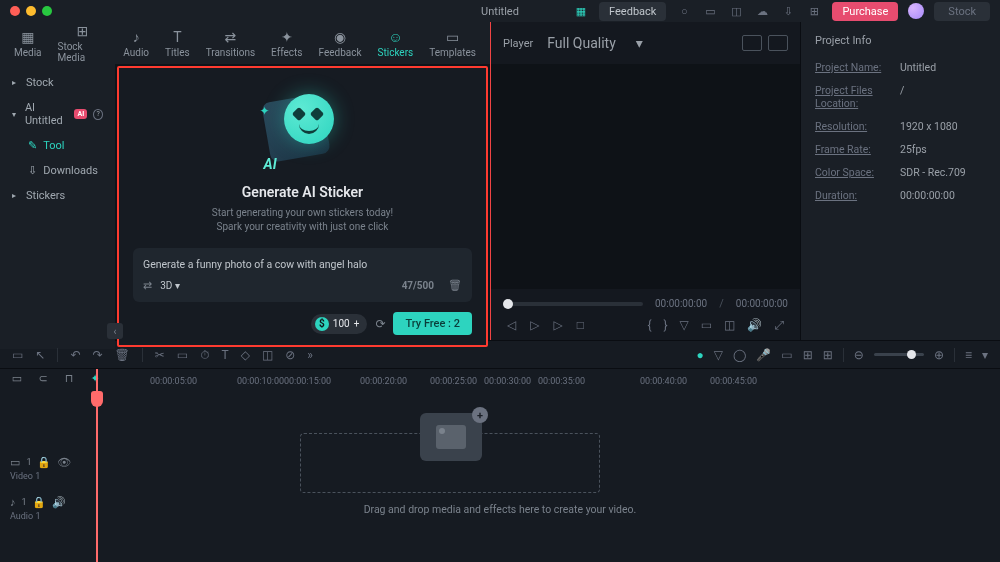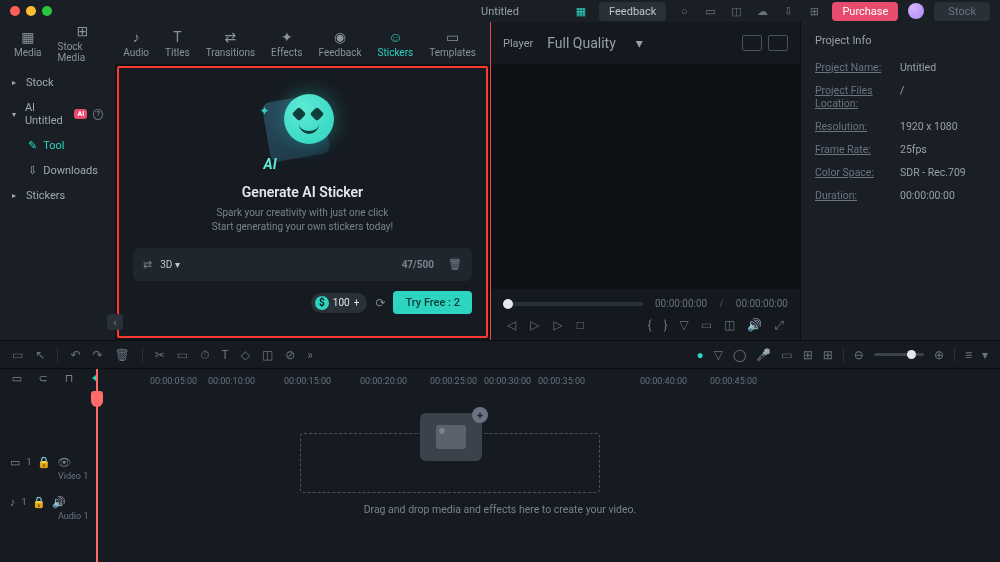--- a/index.html
+++ b/index.html
@@ -103,21 +103,21 @@
 .tl-right { margin-left: auto; display: flex; gap: 10px; align-items: center; }
 
 .tl-ruler { height: 24px; display: flex; align-items: center; position: relative; padding-left: 96px; }
 .ruler-mark { position: absolute; font-size: 9px; color: #6b7280; }
 .playhead { position: absolute; left: 96px; top: 0; width: 2px; height: 200px; background: #ff6b6b; z-index: 5; }
 .playhead::before { content: ''; position: absolute; top: 22px; left: -5px; width: 12px; height: 16px; background: #ff6b6b; border-radius: 3px 3px 6px 6px; }
 
 .tl-tracks { position: relative; }
 .tl-track-head { position: absolute; left: 0; width: 92px; height: 22px; display: flex; align-items: center; gap: 6px; padding: 0 10px; color: #7a828c; font-size: 9px; }
 .track-icon { font-size: 11px; }
-.tl-track-label { position: absolute; left: 10px; color: #6b7280; font-size: 9px; margin-left: 48px; }
+.tl-track-label { position: absolute; left: 10px; color: #6b7280; font-size: 9px; }
 
 .dropzone { position: absolute; left: 300px; top: 40px; width: 300px; height: 60px; border: 1px dashed #4a525c; border-radius: 4px; }
 .media-card { position: absolute; left: 420px; top: 20px; width: 62px; height: 48px; background: #3a424c; border-radius: 6px; display: flex; align-items: center; justify-content: center; }
 .media-plus { position: absolute; top: -6px; right: -6px; width: 16px; height: 16px; background: #6b7280; border-radius: 50%; display: flex; align-items: center; justify-content: center; color: #1a1f26; font-size: 11px; font-weight: bold; }
 .media-pic { width: 30px; height: 24px; background: #5a626c; border-radius: 3px; position: relative; }
 .media-pic::before { content: ''; position: absolute; top: 3px; left: 3px; width: 6px; height: 6px; background: #7a828c; border-radius: 50%; }
 .drop-hint { position: absolute; left: 50%; top: 110px; transform: translateX(-50%); color: #7a828c; font-size: 10.5px; }
 .tl-btns-left { position: absolute; left: 8px; top: 0; display: flex; gap: 8px; }
 .tl-mini-btn { width: 18px; height: 18px; display: flex; align-items: center; justify-content: center; color: #7a828c; cursor: pointer; font-size: 11px; }
 .tl-mini-btn.active-green { color: #2dd4bf; }
@@ -225,24 +225,25 @@
             <div class="ai-eyes">
                 <div class="ai-eye"></div>
                 <div class="ai-eye"></div>
               </div>
             <div class="ai-mouth"></div>
           </div>
           <div class="ai-label">AI</div>
         </div>
         <div class="ai-title">Generate AI Sticker</div>
         <div class="ai-sub">
+          <div>Start generating your own stickers today!</div>
           <div>Spark your creativity with just one click</div>
-          <div>Start generating your own stickers today!</div>
         </div>
         <div class="prompt-box">
+          <div class="prompt-text">Generate a funny photo of a cow with angel halo</div>
           <div class="prompt-row">
             <span class="shuffle-icon">⇄</span>
             <span class="style-sel">3D ▾</span>
             <span class="char-count">47/500</span>
             <span class="trash-icon">🗑</span>
           </div>
         </div>
         <div class="action-row">
           <div class="credits-pill">
             <span class="credit-coin">$</span>
@@ -364,21 +365,21 @@
 
   <div class="tl-ruler">
     <div class="tl-btns-left">
       <span class="tl-mini-btn">▭</span>
       <span class="tl-mini-btn">⊂</span>
       <span class="tl-mini-btn">⊓</span>
       <span class="tl-mini-btn active-green">✦</span>
     </div>
     <div class="playhead"></div>
     <span class="ruler-mark" style="left:150px">00:00:05:00</span>
-    <span class="ruler-mark" style="left:208px">00:00:10:00</span>
+    <span class="ruler-mark" style="left:237px">00:00:10:00</span>
     <span class="ruler-mark" style="left:284px">00:00:15:00</span>
     <span class="ruler-mark" style="left:360px">00:00:20:00</span>
     <span class="ruler-mark" style="left:430px">00:00:25:00</span>
     <span class="ruler-mark" style="left:484px">00:00:30:00</span>
     <span class="ruler-mark" style="left:538px">00:00:35:00</span>
     <span class="ruler-mark" style="left:640px">00:00:40:00</span>
     <span class="ruler-mark" style="left:710px">00:00:45:00</span>
   </div>
 
   <div class="tl-tracks">

